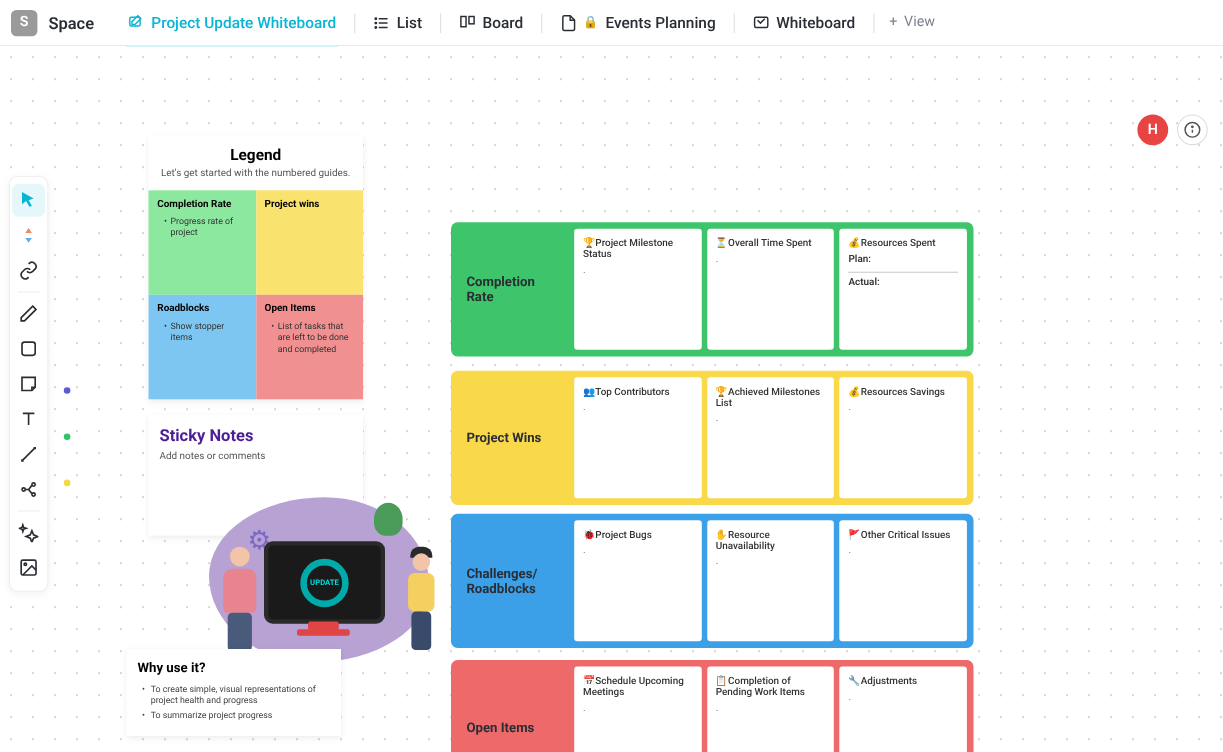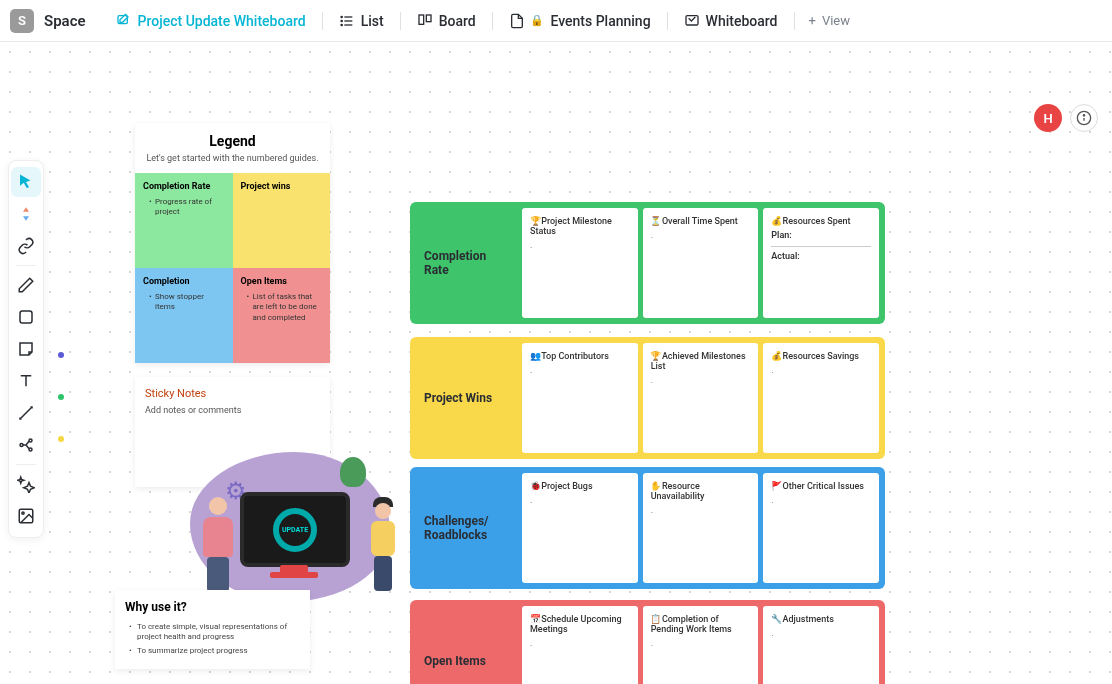--- a/index.html
+++ b/index.html
@@ -35,21 +35,21 @@
 .lg-cell{padding:8px;height:95px}
 .lg-cell h4{font-size:9px;font-weight:700;margin-bottom:6px}
 .lg-cell ul{list-style:none;padding-left:6px}
 .lg-cell li{font-size:8px;color:#333;position:relative;padding-left:6px;margin-bottom:2px;line-height:1.3}
 .lg-cell li::before{content:"•";position:absolute;left:0}
 .lg-green{background:#8de89f}
 .lg-yellow{background:#f9e26e}
 .lg-blue{background:#7ec6f2}
 .lg-red{background:#f09090}
 .sticky-card{position:absolute;left:135px;top:335px;width:195px;background:#fff;box-shadow:0 2px 6px rgba(0,0,0,0.08);padding:10px;height:110px}
-.sticky-title{font-weight:400;font-size:11px;color:#c2410c;margin-bottom:5px}
+.sticky-title{font-weight:700;font-size:15px;color:#4c1d95;margin-bottom:5px}
 .sticky-text{font-size:9px;color:#555}
 .why-card{position:absolute;left:115px;top:548px;width:195px;background:#fff;box-shadow:0 2px 6px rgba(0,0,0,0.08);padding:10px}
 .why-title{font-weight:700;font-size:12px;margin-bottom:8px}
 .why-card ul{list-style:none;padding-left:4px}
 .why-card li{font-size:8px;color:#444;position:relative;padding-left:8px;margin-bottom:3px;line-height:1.3}
 .why-card li::before{content:"•";position:absolute;left:0}
 .illus{position:absolute;left:190px;top:410px;width:210px;height:160px}
 .illus-blob{position:absolute;width:200px;height:150px;background:#b8a2d4;border-radius:55% 50% 55% 50%/50% 55% 48% 55%;top:0;left:0}
 .monitor{position:absolute;left:50px;top:40px;width:110px;height:75px;background:#1a1a1a;border-radius:8px;border:4px solid #2a2a2a;display:flex;align-items:center;justify-content:center}
 .monitor-stand{position:absolute;left:90px;top:113px;width:28px;height:8px;background:#e04444;border-radius:2px}
@@ -161,21 +161,21 @@
       <div class="lg-cell lg-green">
         <h4>Completion Rate</h4>
         <ul>
             <li>Progress rate of project</li>
           </ul>
       </div>
       <div class="lg-cell lg-yellow">
         <h4>Project wins</h4>
       </div>
       <div class="lg-cell lg-blue">
-        <h4>Completion</h4>
+        <h4>Roadblocks</h4>
         <ul>
             <li>Show stopper items</li>
           </ul>
       </div>
       <div class="lg-cell lg-red">
         <h4>Open Items</h4>
         <ul>
             <li>List of tasks that are left to be done and completed</li>
           </ul>
       </div>

